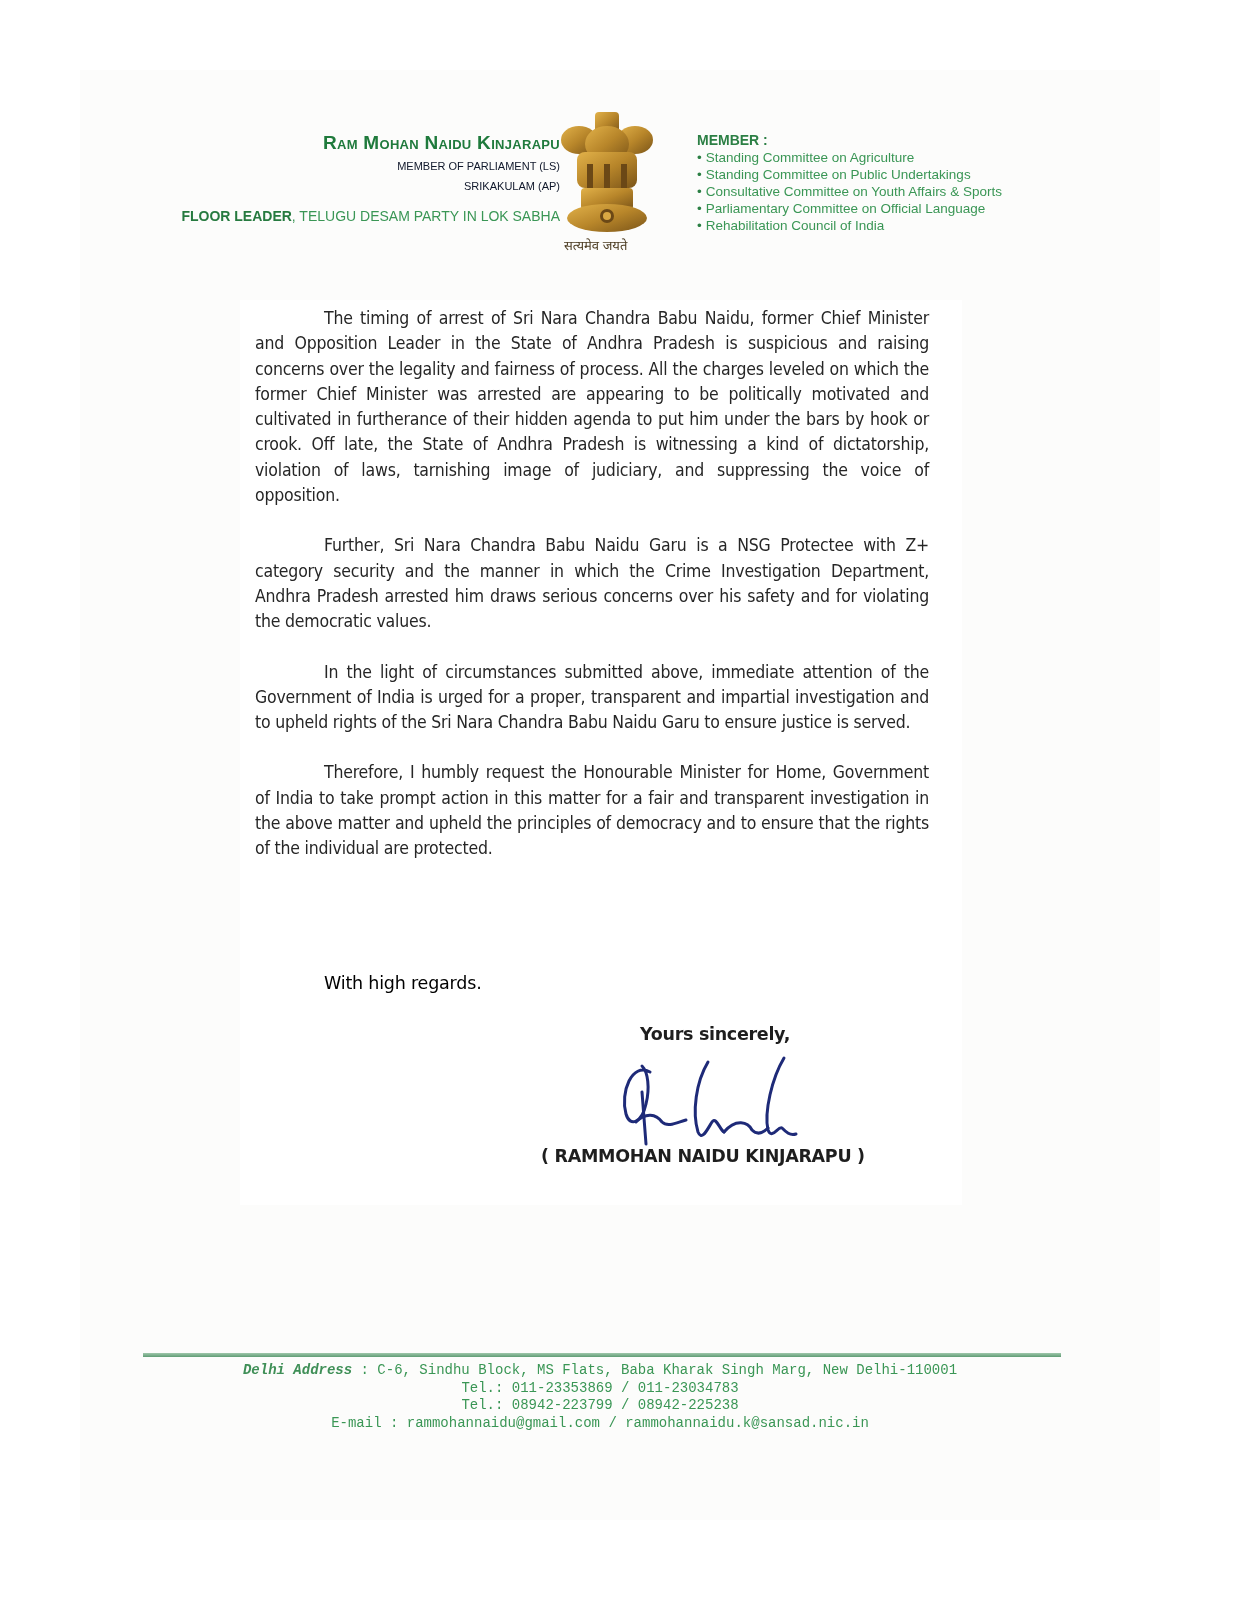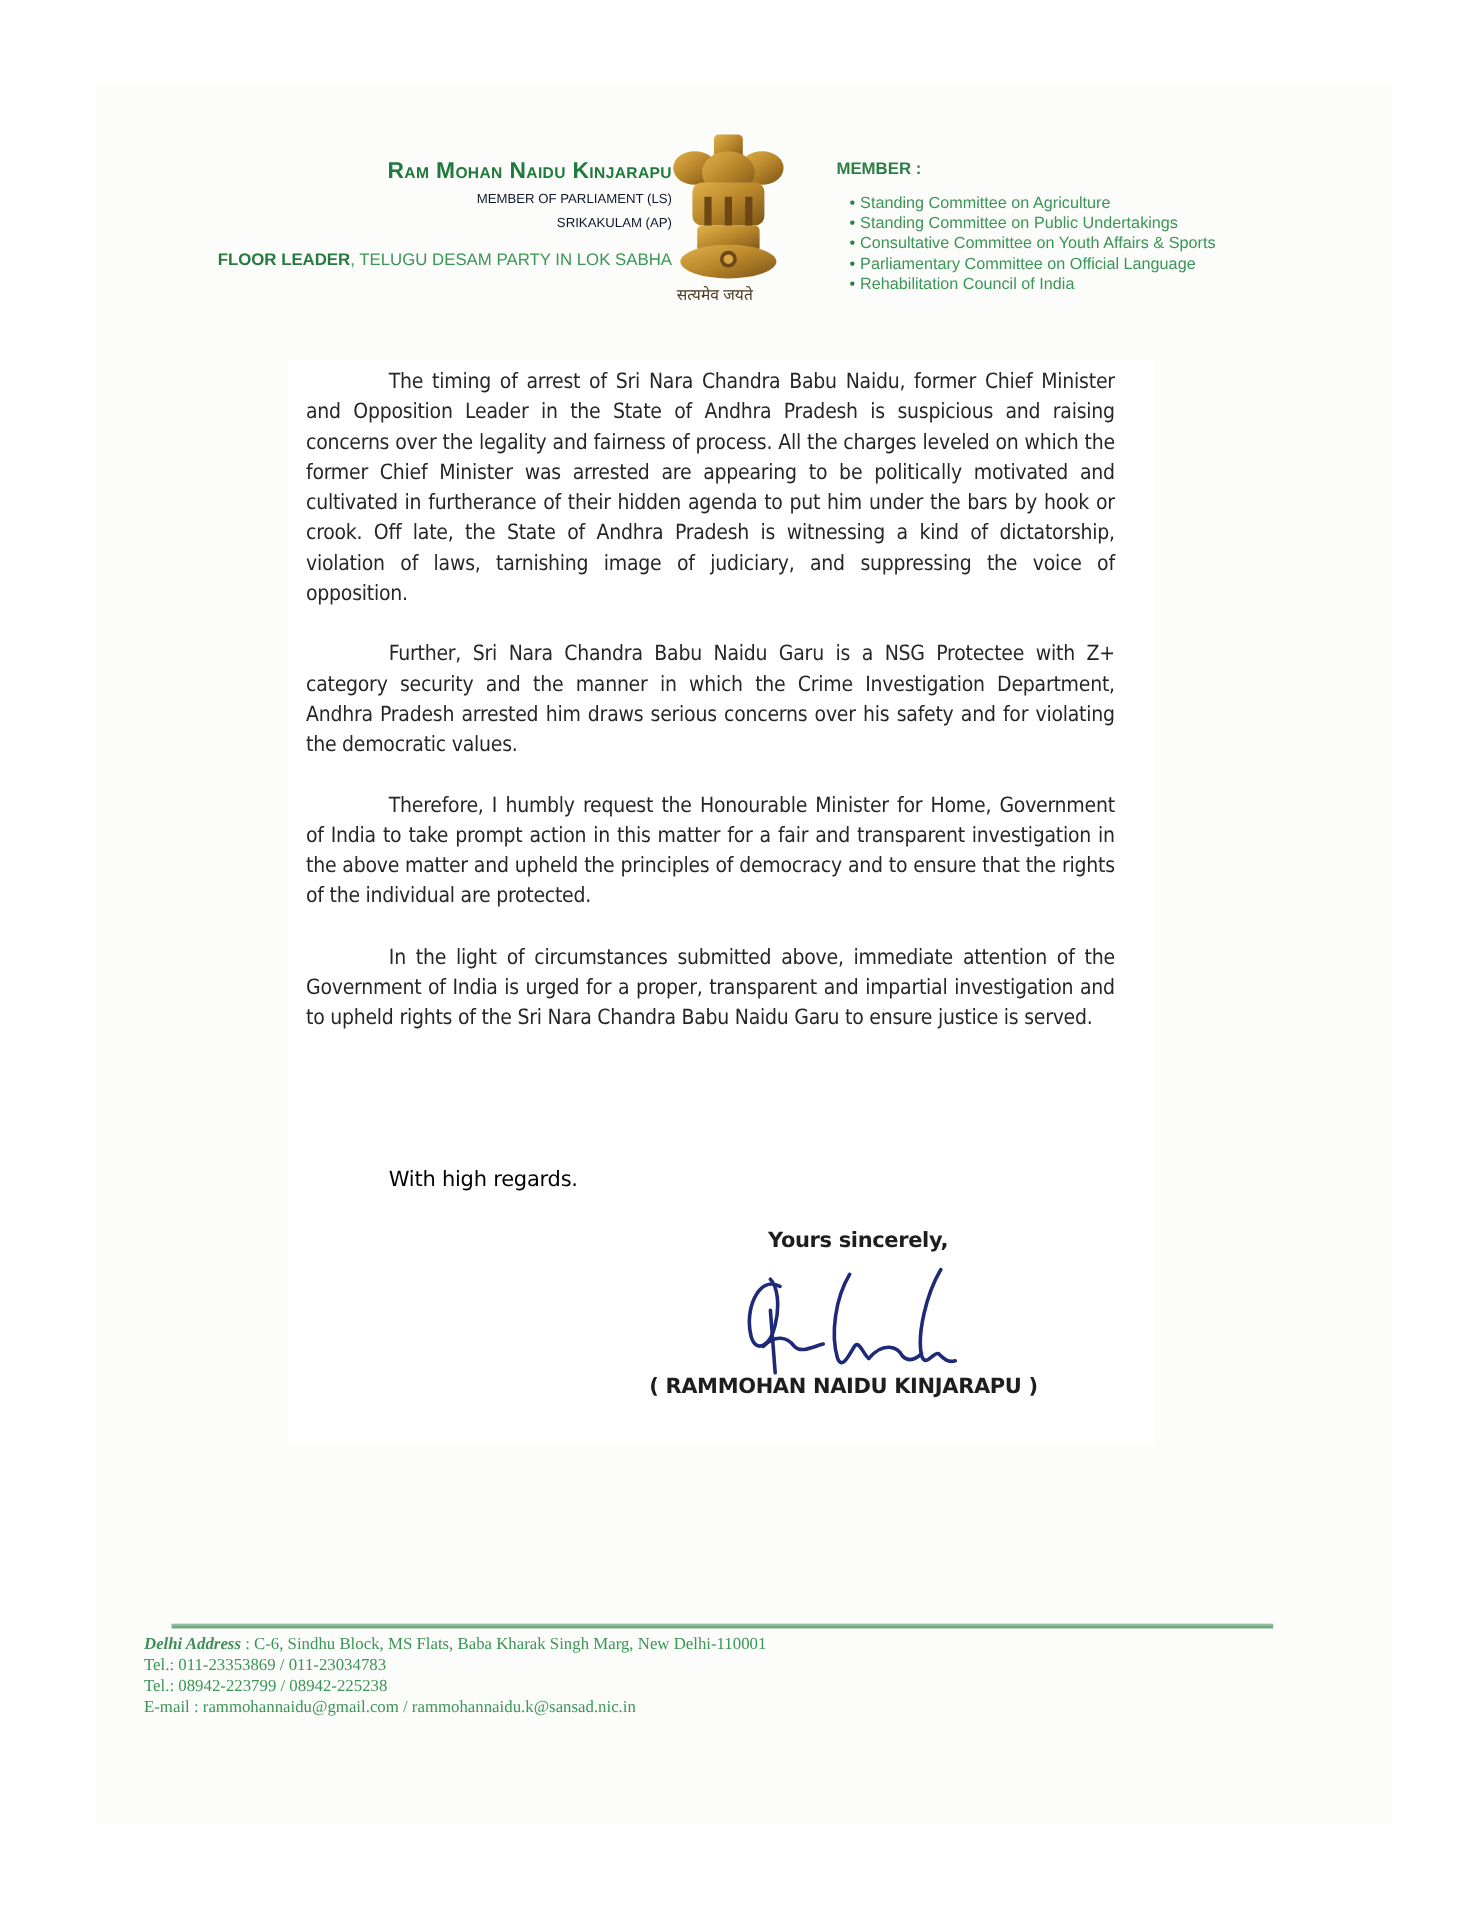--- a/index.html
+++ b/index.html
@@ -14,36 +14,36 @@
   .hdr-floor { font-size: 14px; margin-top: 12px; color: #3a9655; white-space: nowrap; }
   .hdr-floor b { color: #267a3f; }
 
   
   .emblem { position: absolute; left: 557px; top: 108px; width: 100px; height: 150px; }
   .emblem-motto { position: absolute; left: 564px; top: 236px; width: 95px; text-align: left; font-family: Liberation Sans, sans-serif; font-size: 13px; color: #4a3a20; }
 
   
   .hdr-right { position: absolute; left: 697px; top: 131px; color: #3a9655; font-family: Liberation Sans, sans-serif; }
   .hdr-member { font-weight: bold; font-size: 14px; color: #2b7f44; line-height: 18px; }
-  .hdr-list { list-style: none; margin: 11px; padding: 0; }
+  .hdr-list { list-style: none; margin: 0; padding: 0; }
   .hdr-list li { font-size: 13.5px; line-height: 17px; white-space: nowrap; }
   .hdr-list li::before { content: "\2022"; margin-right: 4px; color: #2b7f44; }
 
   
   .letter { position: absolute; left: 255px; top: 306px; width: 674px; color: #262626; font-family: "DejaVu Sans", sans-serif; font-size: 17.5px; line-height: 25.3px; }
   .letter p { margin: 0 0 25px 0; text-align: justify; text-indent: 69px; font-stretch: condensed; letter-spacing: -0.2px; }
   .regards { position: absolute; left: 324px; top: 973px; font-size: 17.5px; color: #000000; font-family: "DejaVu Sans", sans-serif; letter-spacing: -0.2px; }
 
   .closing { position: absolute; left: 640px; top: 1024px; font-weight: bold; font-size: 17.5px; color: #1e1e1e; font-family: "DejaVu Sans", sans-serif; letter-spacing: -0.3px; }
   .signature { position: absolute; left: 612px; top: 1052px; width: 200px; height: 100px; }
   .signatory { position: absolute; left: 541px; top: 1146px; font-weight: bold; font-size: 17.5px; color: #1e1e1e; font-family: "DejaVu Sans", sans-serif; letter-spacing: -0.3px; white-space: nowrap; }
 
   
   .footer-rule { position: absolute; left: 143px; top: 1353px; width: 918px; height: 4px; background: linear-gradient(#9fc7ab, #5f9c74); }
-  .footer { position: absolute; left: 120px; top: 1362px; width: 960px; color: #3a9655; font-family: Liberation Serif, serif; font-size: 14px; line-height: 17.5px; }
+  .footer { position: absolute; left: 120px; top: 1362px; width: 960px; text-align: center; color: #3a9655; font-family: Liberation Mono, monospace; font-size: 14px; line-height: 17.5px; }
   .footer .lbl { font-style: italic; font-weight: bold; color: #3f8f57; }
   .footer div { white-space: nowrap; }
 </style>
 </head>
 <body>
 
 <div class="page-tint"></div>
 <div class="body-tint"></div>
 
 <div class="hdr-left">
@@ -83,22 +83,22 @@
     <li>Standing Committee on Public Undertakings</li>
     <li>Consultative Committee on Youth Affairs &amp; Sports</li>
     <li>Parliamentary Committee on Official Language</li>
     <li>Rehabilitation Council of India</li>
   </ul>
 </div>
 
 <div class="letter">
   <p>The timing of arrest of Sri Nara Chandra Babu Naidu, former Chief Minister and Opposition Leader in the State of Andhra Pradesh is suspicious and raising concerns over the legality and fairness of process. All the charges leveled on which the former Chief Minister was arrested are appearing to be politically motivated and cultivated in furtherance of their hidden agenda to put him under the bars by hook or crook.   Off late, the State of Andhra Pradesh is witnessing a kind of dictatorship, violation of laws, tarnishing image of judiciary,  and   suppressing the voice of opposition.</p>
   <p>Further, Sri Nara Chandra Babu Naidu Garu is a NSG Protectee with Z+ category security and the manner in which the Crime Investigation Department, Andhra Pradesh arrested him draws serious concerns over his safety and for violating the democratic values.</p>
+  <p>In the light of circumstances submitted above,  immediate attention of the Government of India is urged for a proper, transparent and impartial investigation  and to upheld rights of the Sri Nara Chandra Babu Naidu Garu to ensure justice is served.</p>
   <p>Therefore, I humbly request the Honourable Minister for Home, Government of India to take prompt action in this matter for a fair and transparent investigation in the above matter and upheld the principles of democracy and to ensure that the rights of the individual are protected.</p>
-  <p>In the light of circumstances submitted above,  immediate attention of the Government of India is urged for a proper, transparent and impartial investigation  and to upheld rights of the Sri Nara Chandra Babu Naidu Garu to ensure justice is served.</p>
 </div>
 <div class="regards">With high regards.</div>
 
 <div class="closing">Yours sincerely,</div>
 <svg class="signature" viewBox="0 0 200 100">
   <path d="M38 20 C 20 10, 8 40, 14 62 C 18 76, 30 70, 34 52 C 38 36, 36 20, 30 14" fill="none" stroke="#1e2a78" stroke-width="3" stroke-linecap="round"></path>
   <path d="M30 40 L 34 92" fill="none" stroke="#1e2a78" stroke-width="3" stroke-linecap="round"></path>
   <path d="M24 70 C 34 60, 44 62, 50 70 C 56 76, 66 70, 74 68" fill="none" stroke="#1e2a78" stroke-width="3" stroke-linecap="round"></path>
   <path d="M96 10 C 84 30, 80 60, 86 80 C 90 90, 96 76, 100 70 C 104 64, 108 78, 112 80" fill="none" stroke="#1e2a78" stroke-width="3" stroke-linecap="round"></path>
   <path d="M172 6 C 160 26, 152 60, 156 78 C 160 88, 166 74, 170 76 C 174 80, 178 84, 184 82" fill="none" stroke="#1e2a78" stroke-width="3" stroke-linecap="round"></path>

